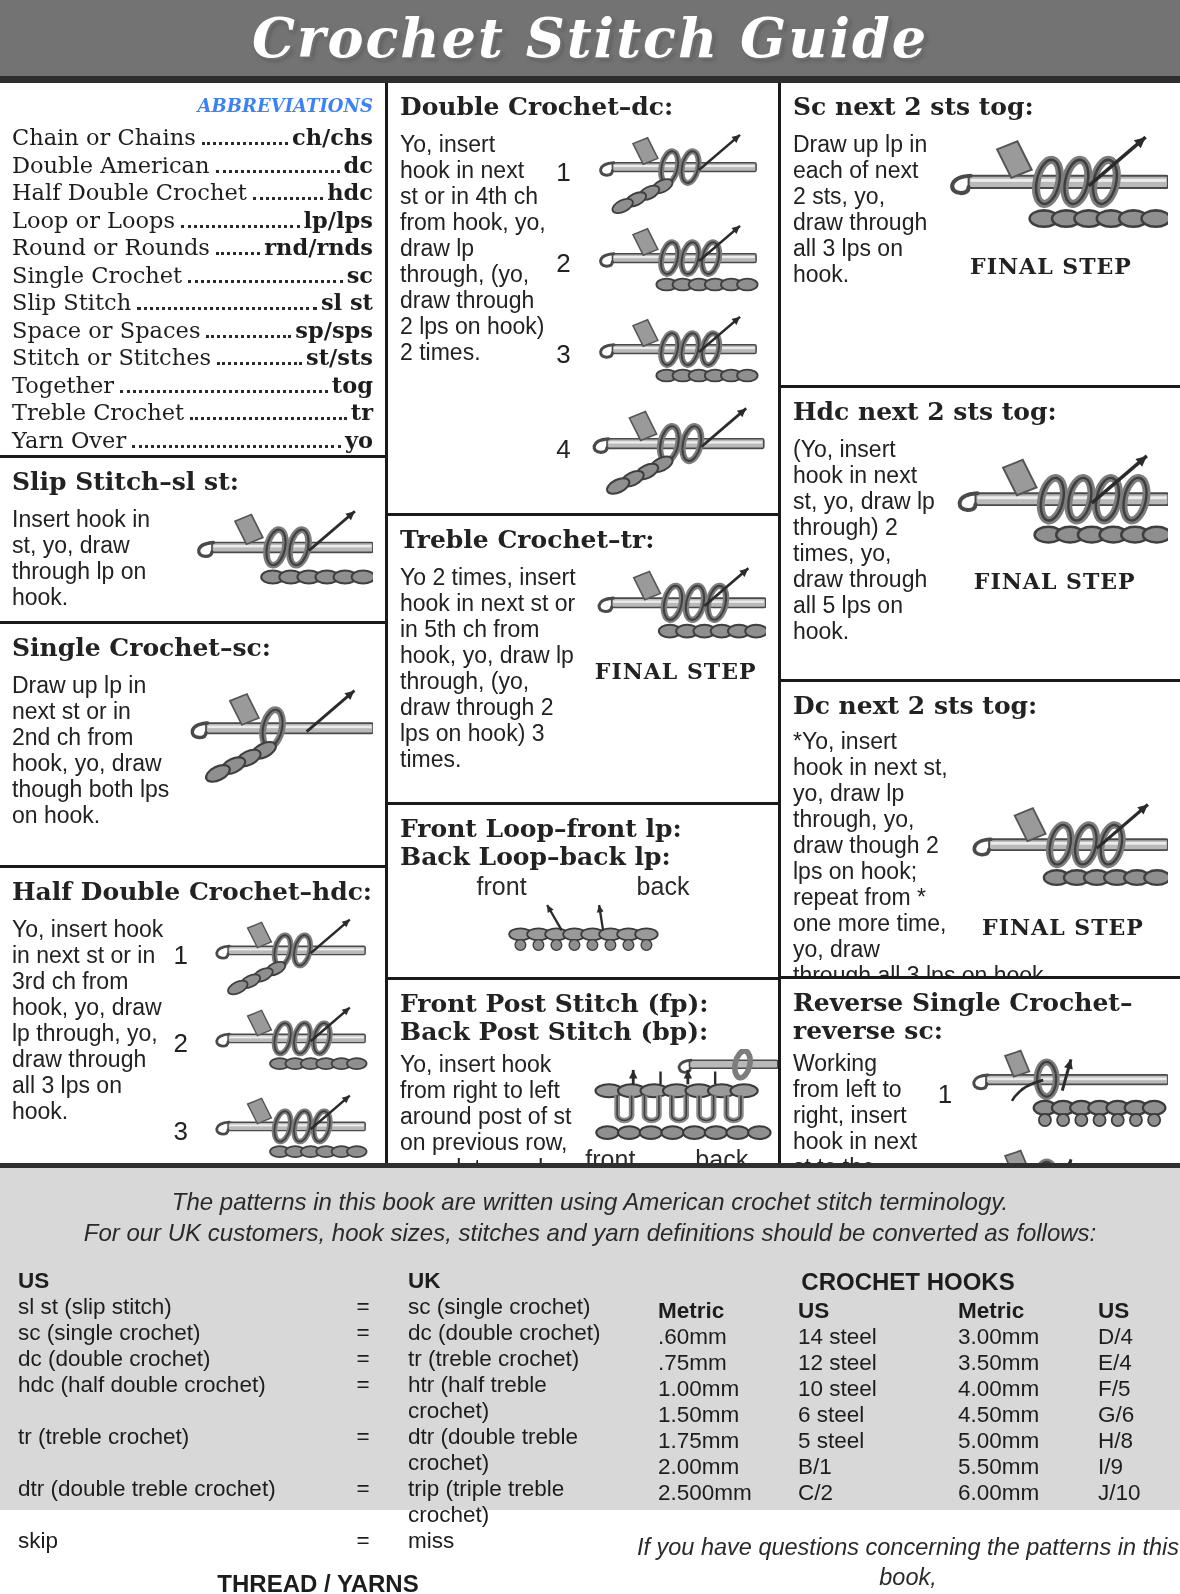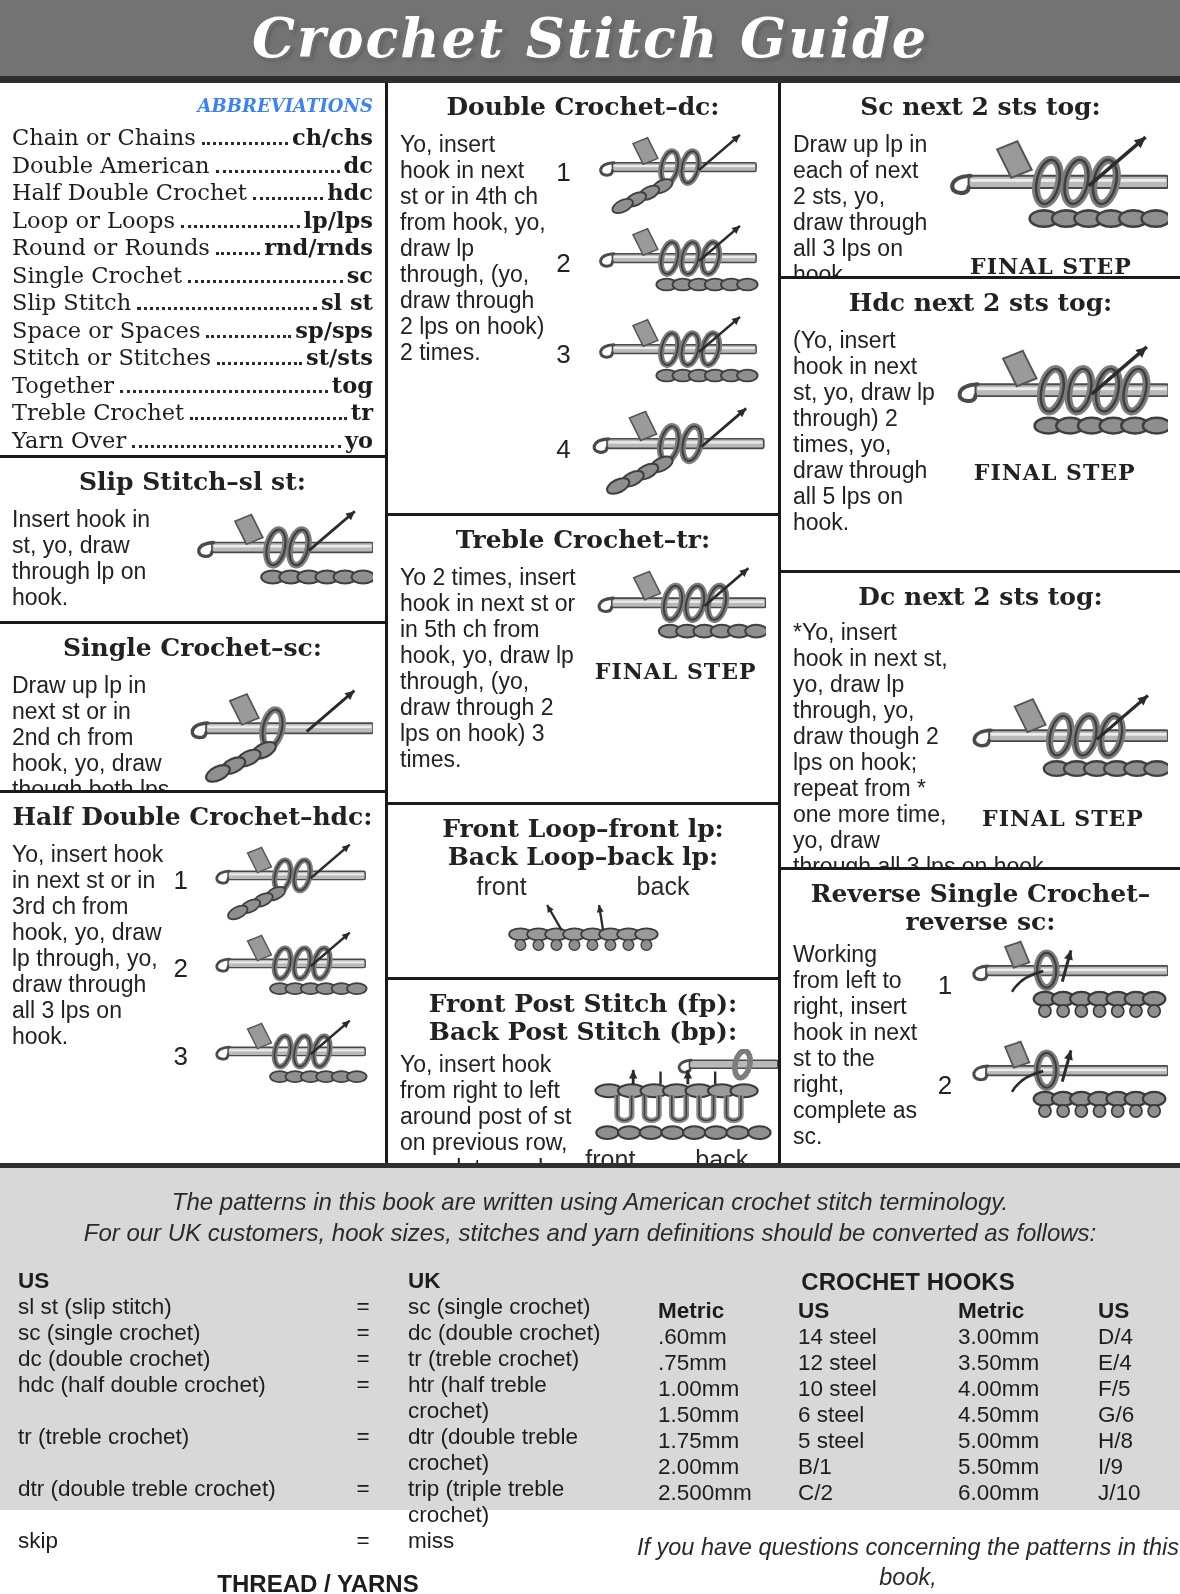--- a/index.html
+++ b/index.html
@@ -13,21 +13,21 @@
           text-shadow:2px 2px 0 #6f6f6f, 3px 3px 4px #5a5a5a;}
   
   .main{display:flex;height:1080px;}
   .col{box-sizing:border-box;overflow:hidden;}
   .col-left{width:385px;}
   .col-mid{width:393px;border-left:3px solid #1a1a1a;}
   .col-right{width:402px;border-left:3px solid #1a1a1a;flex:1;}
   .sec{box-sizing:border-box;padding:6px 12px 4px 12px;overflow:hidden;}
   .sec + .sec{border-top:3px solid #1a1a1a;}
   h2{font-family:"DejaVu Serif",serif;font-weight:bold;font-size:25px;
-     text-align:center;margin:4px 0 8px 0;line-height:1.1;color:#222;}
+     text-align:left;margin:4px 0 8px 0;line-height:1.1;color:#222;}
   .body-txt{font-size:23px;line-height:26px;margin:2px 0;color:#222;}
   .cap{font-family:"DejaVu Serif",serif;font-weight:bold;font-size:22px;
        letter-spacing:1px;text-align:center;color:#222;margin-top:2px;}
   .row{display:flex;align-items:flex-start;gap:6px;}
   .row .body-txt{flex:0 0 auto;}
   .illus{flex:1;min-width:0;}
   .illus svg{display:block;width:100%;height:100%;}
   .step{display:flex;align-items:center;gap:4px;}
   .stepnum{font-size:26px;color:#222;width:22px;text-align:center;flex:0 0 auto;}
   .stack{flex:1;display:flex;flex-direction:column;}
@@ -163,21 +163,21 @@
               <ellipse cx="152" cy="88" rx="14" ry="8" fill="#8f8f8f" stroke="#3f3f3f" stroke-width="2.5"></ellipse>
               <ellipse cx="174" cy="88" rx="14" ry="8" fill="#8f8f8f" stroke="#3f3f3f" stroke-width="2.5"></ellipse>
               <ellipse cx="196" cy="88" rx="14" ry="8" fill="#8f8f8f" stroke="#3f3f3f" stroke-width="2.5"></ellipse>
               <ellipse cx="218" cy="88" rx="14" ry="8" fill="#8f8f8f" stroke="#3f3f3f" stroke-width="2.5"></ellipse>
               <line x1="152" y1="56" x2="208" y2="8" stroke="#2b2b2b" stroke-width="3.5"></line>
               <polygon points="208,8 203.19281691769945,18.99504392047814 196.39909330129328,11.069033034670959" fill="#2b2b2b"></polygon>
             </svg>
           </div>
       </div>
     </div>
-    <div class="sec" style="height:169px;">
+    <div class="sec" style="height:244px;">
       <h2>Single Crochet–sc:</h2>
       <div class="row">
         <p class="body-txt" style="width:44%;">Draw up lp in next st or in 2nd ch from hook, yo, draw though both lps on hook.</p>
         <div class="illus" style="height:130px;">
             <svg viewBox="0 0 230 120" preserveAspectRatio="xMidYMid meet">
               <rect x="34" y="46" width="196" height="12" rx="2" fill="#b9b9b9" stroke="#4a4a4a" stroke-width="2"></rect>
               <rect x="36" y="49" width="192" height="3" fill="#ececec"></rect>
               <path d="M36 46 q-16 1 -18 9 q-1 7 8 8 q8 0 8 -6" fill="none" stroke="#4a4a4a" stroke-width="4" stroke-linecap="round"></path>
               <polygon points="62,20 82,12 96,40 76,48" fill="#9a9a9a" stroke="#555" stroke-width="2"></polygon>
               <ellipse cx="112" cy="52" rx="11" ry="22" fill="none" stroke="#7d7d7d" stroke-width="8" transform="rotate(12 112 52)"></ellipse>
@@ -488,21 +488,21 @@
           <div class="fb-labels2">
             <span>front</span>
             <span>back</span>
           </div>
         </div>
       </div>
     </div>
   </div>
 
   <div class="col col-right">
-    <div class="sec" style="height:193px;">
+    <div class="sec" style="height:302px;">
       <h2>Sc next 2 sts tog:</h2>
       <div class="row">
         <p class="body-txt" style="width:36%;">Draw up lp in each of next 2 sts, yo, draw through all 3 lps on hook.</p>
         <div class="stack">
           <div class="illus" style="height:120px;">
               <svg viewBox="0 0 230 120" preserveAspectRatio="xMidYMid meet">
                 <rect x="34" y="46" width="196" height="12" rx="2" fill="#b9b9b9" stroke="#4a4a4a" stroke-width="2"></rect>
                 <rect x="36" y="49" width="192" height="3" fill="#ececec"></rect>
                 <path d="M36 46 q-16 1 -18 9 q-1 7 8 8 q8 0 8 -6" fill="none" stroke="#4a4a4a" stroke-width="4" stroke-linecap="round"></path>
                 <polygon points="62,20 82,12 96,40 76,48" fill="#9a9a9a" stroke="#555" stroke-width="2"></polygon>

